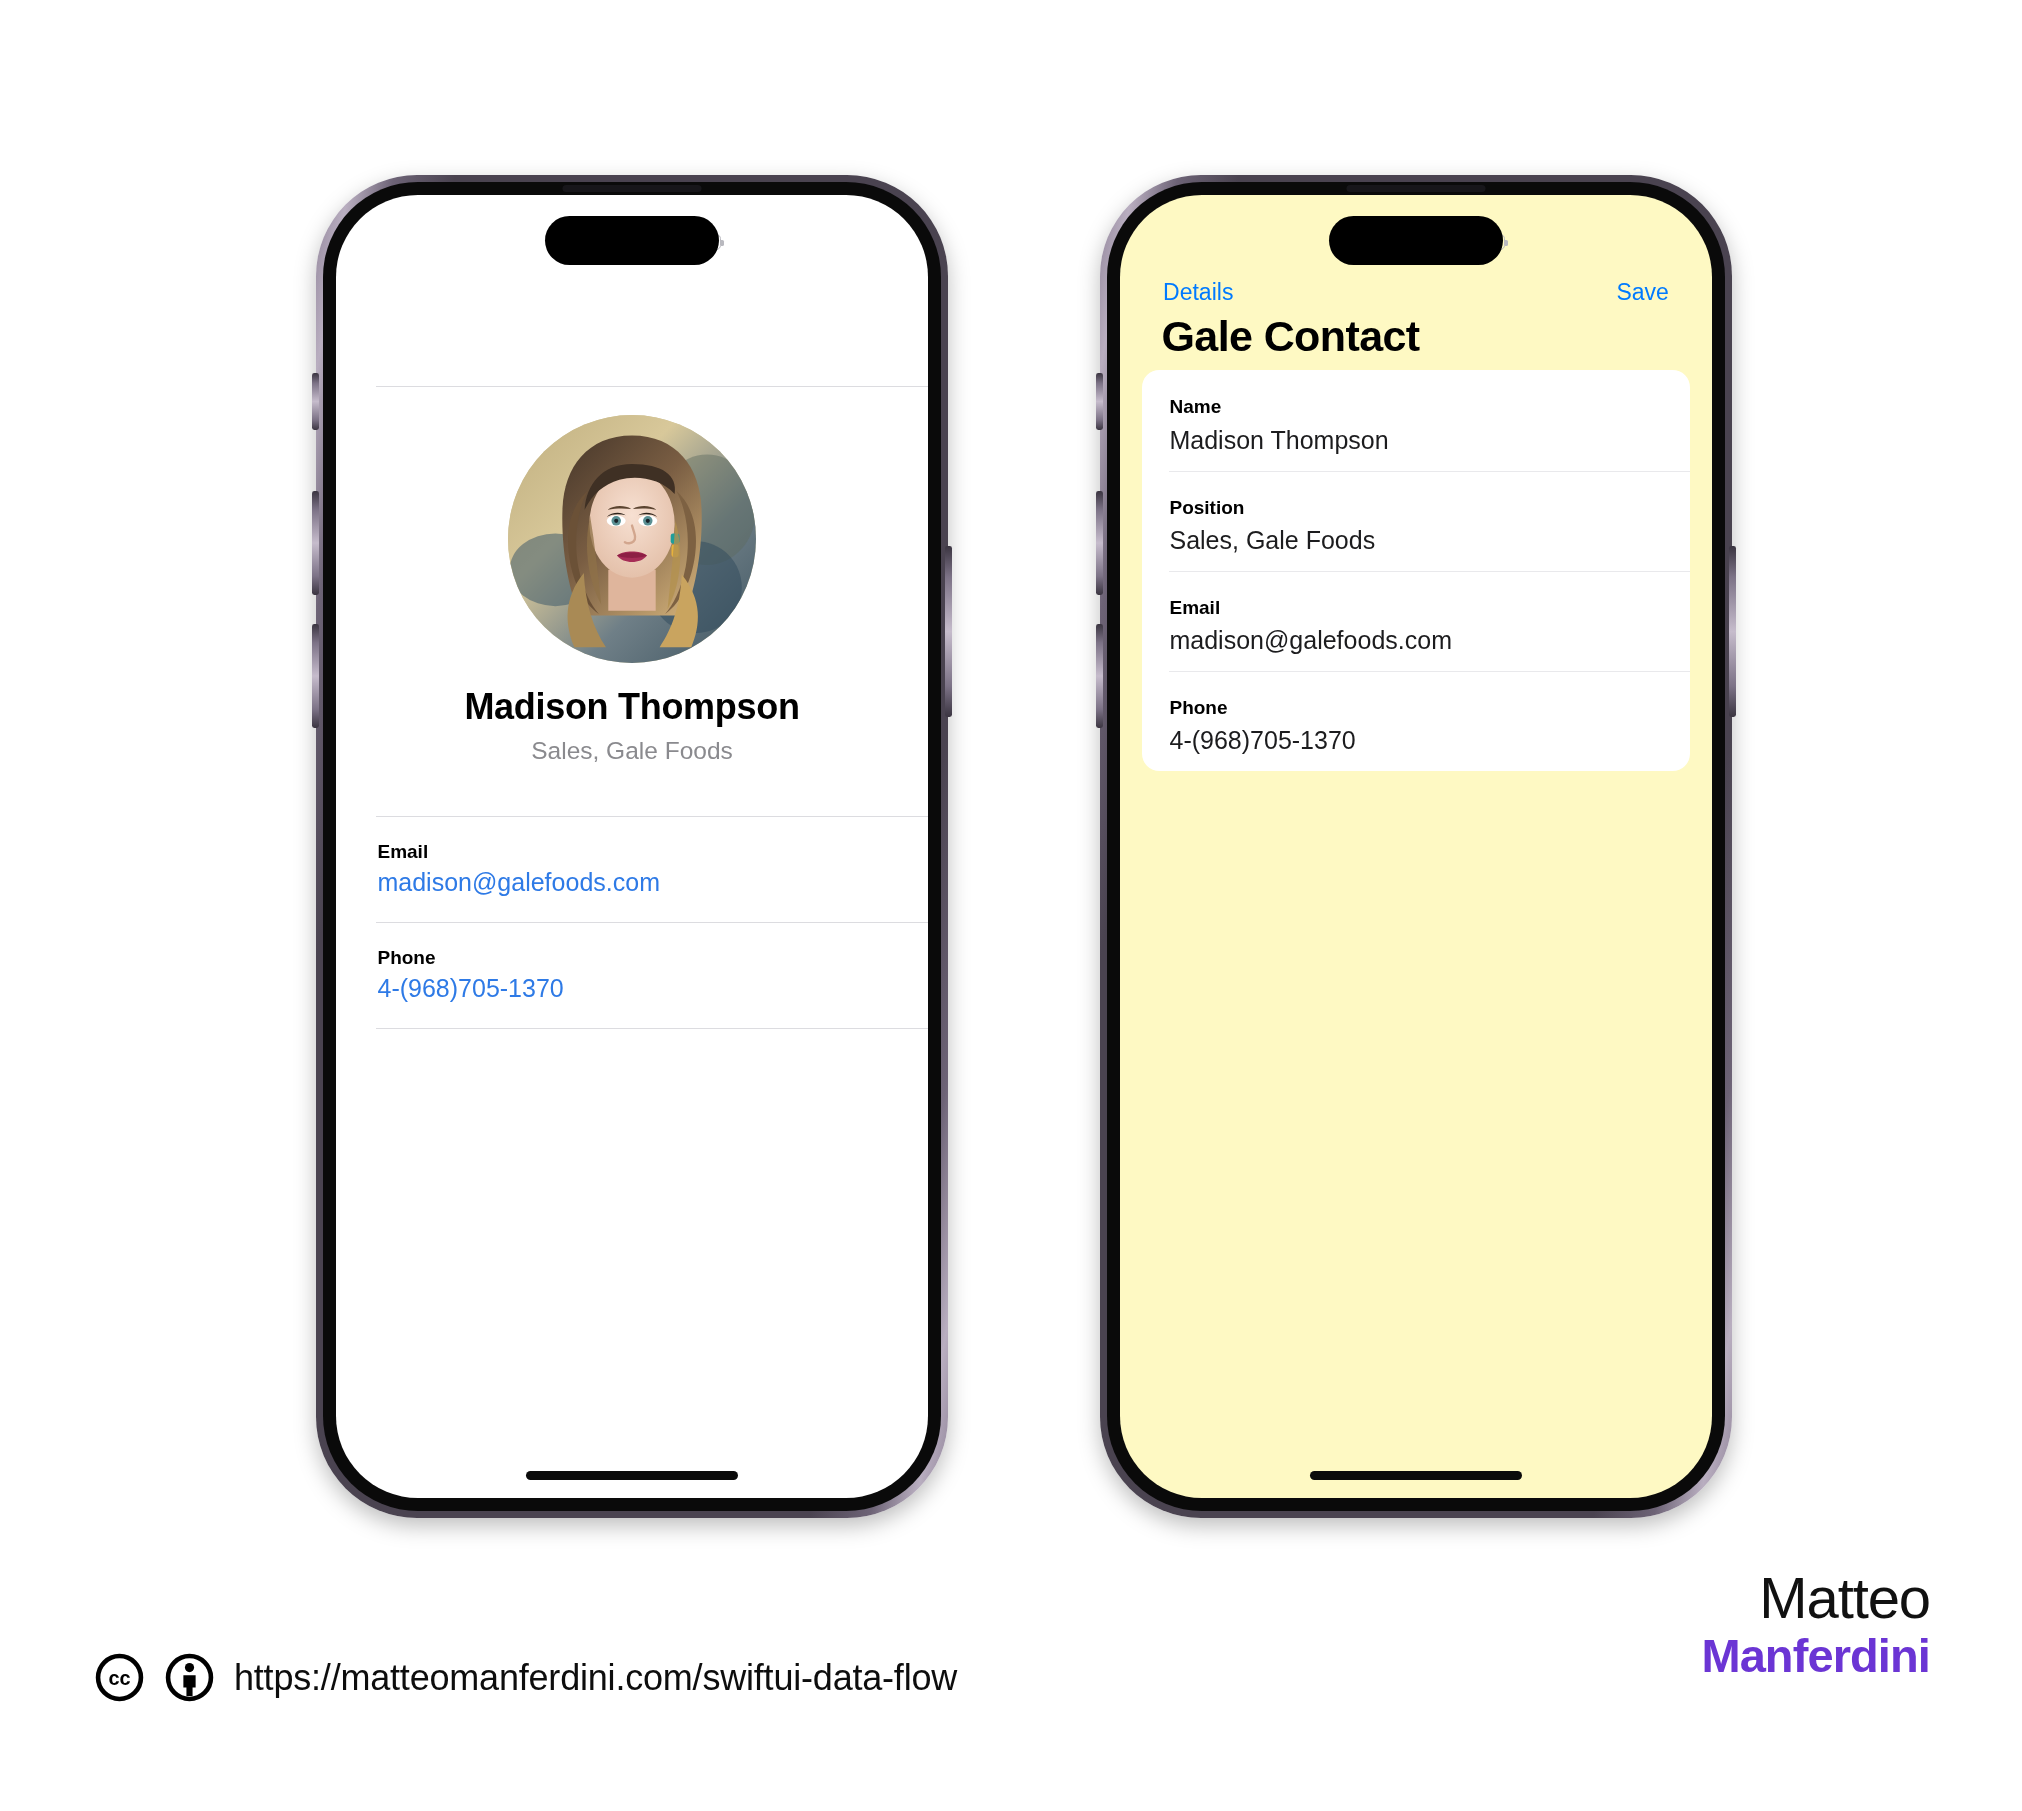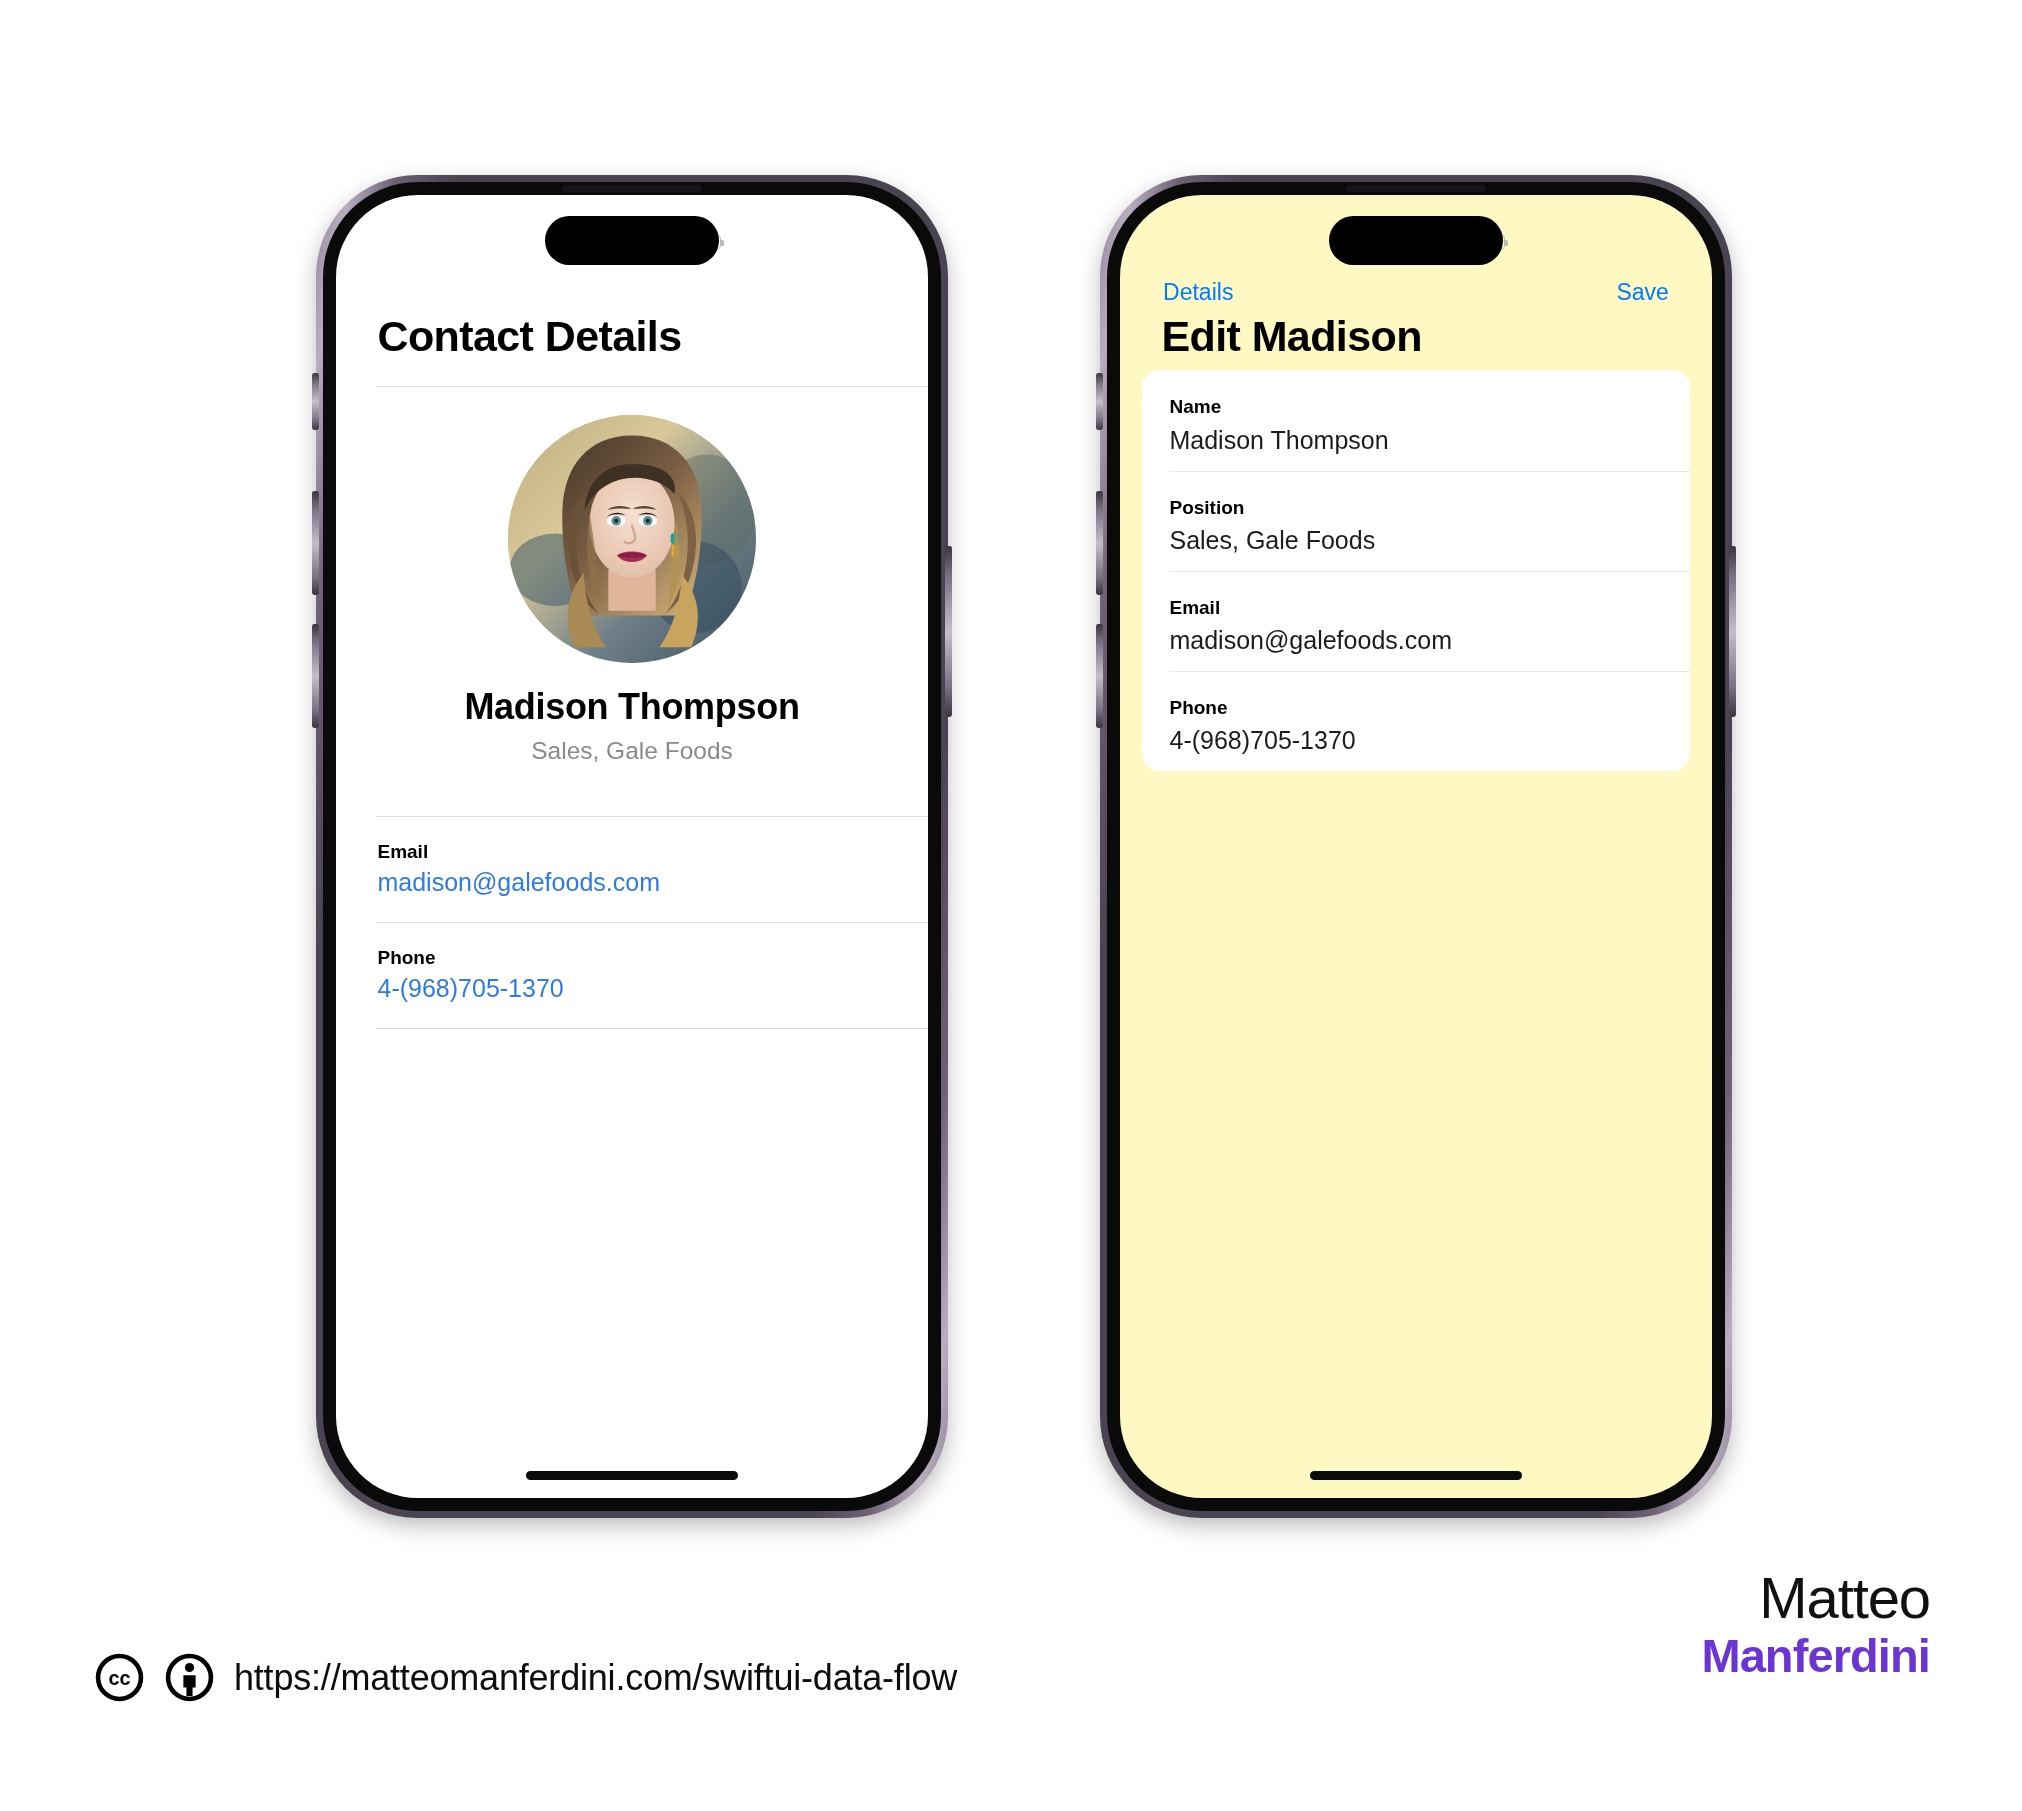--- a/index.html
+++ b/index.html
@@ -223,21 +223,20 @@
               <path d="M15 10.6c3.1 0 5.9 1.2 8 3l-2.6 3c-1.5-1.3-3.4-2.1-5.4-2.1s-3.9.8-5.4 2.1l-2.6-3c2.1-1.8 4.9-3 8-3z" fill="#000"></path>
               <path d="M15 17.3c1.2 0 2.3.5 3 1.4L15 22l-3-3.3c.7-.9 1.8-1.4 3-1.4z" fill="#000"></path>
             </svg>
             <div class="batt">
                 <i></i>
               </div>
           </div>
         </div>
 
 
-        <div class="large-title">Contact Details</div>
 
         <div class="p1-hairline-top"></div>
 
         <div class="avatar-wrap">
           <div class="avatar">
             <svg viewBox="0 0 314 314" preserveAspectRatio="xMidYMid slice">
               <defs>
                 <linearGradient id="bgA" x1="0" y1="0" x2="1" y2="1">
                   <stop offset="0%" stop-color="#bfae7e"></stop>
                   <stop offset="35%" stop-color="#d8c89a"></stop>
@@ -349,21 +348,21 @@
                 <i></i>
               </div>
           </div>
         </div>
 
         <div class="navbar">
           <button class="nav-btn">Details</button>
           <button class="nav-btn">Save</button>
         </div>
 
-        <div class="large-title">Edit Madison</div>
+        <div class="large-title">Gale Contact</div>
 
         <div class="form-card">
 
           <div class="form-row">
             <div class="form-label">Name</div>
             <div class="form-value">Madison Thompson</div>
           </div>
 
           <div class="form-row">
             <div class="form-label">Position</div>

